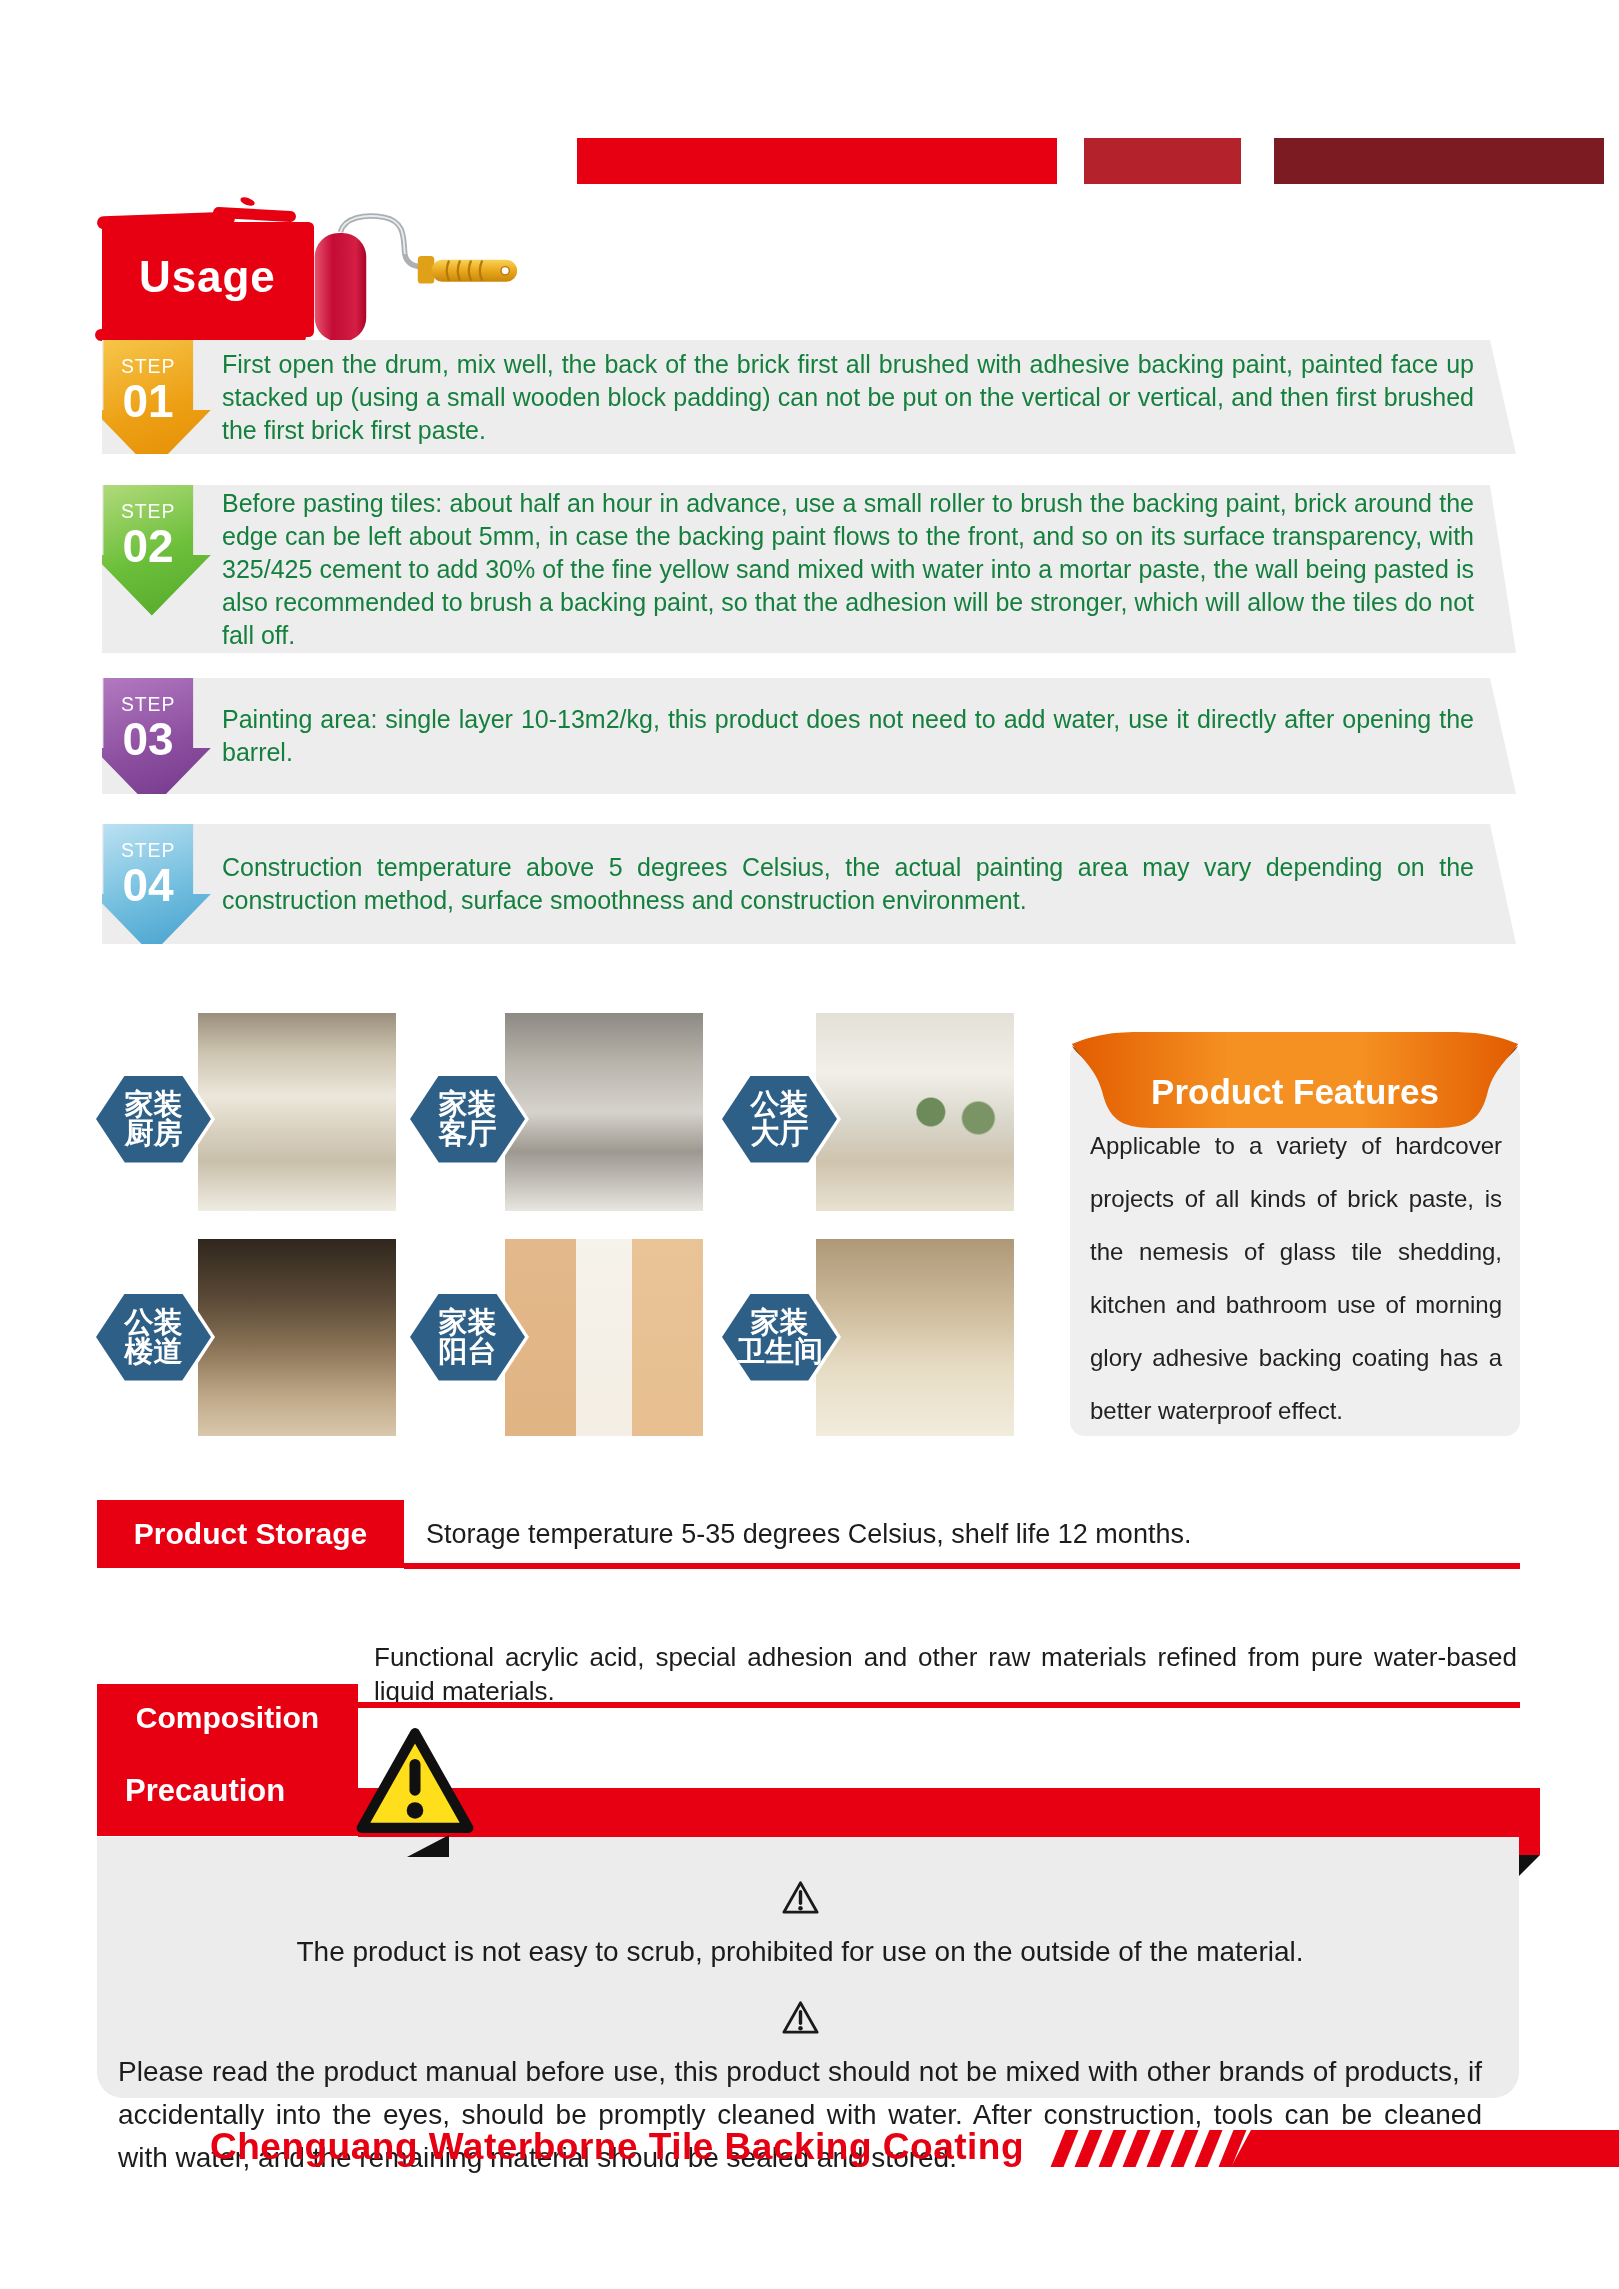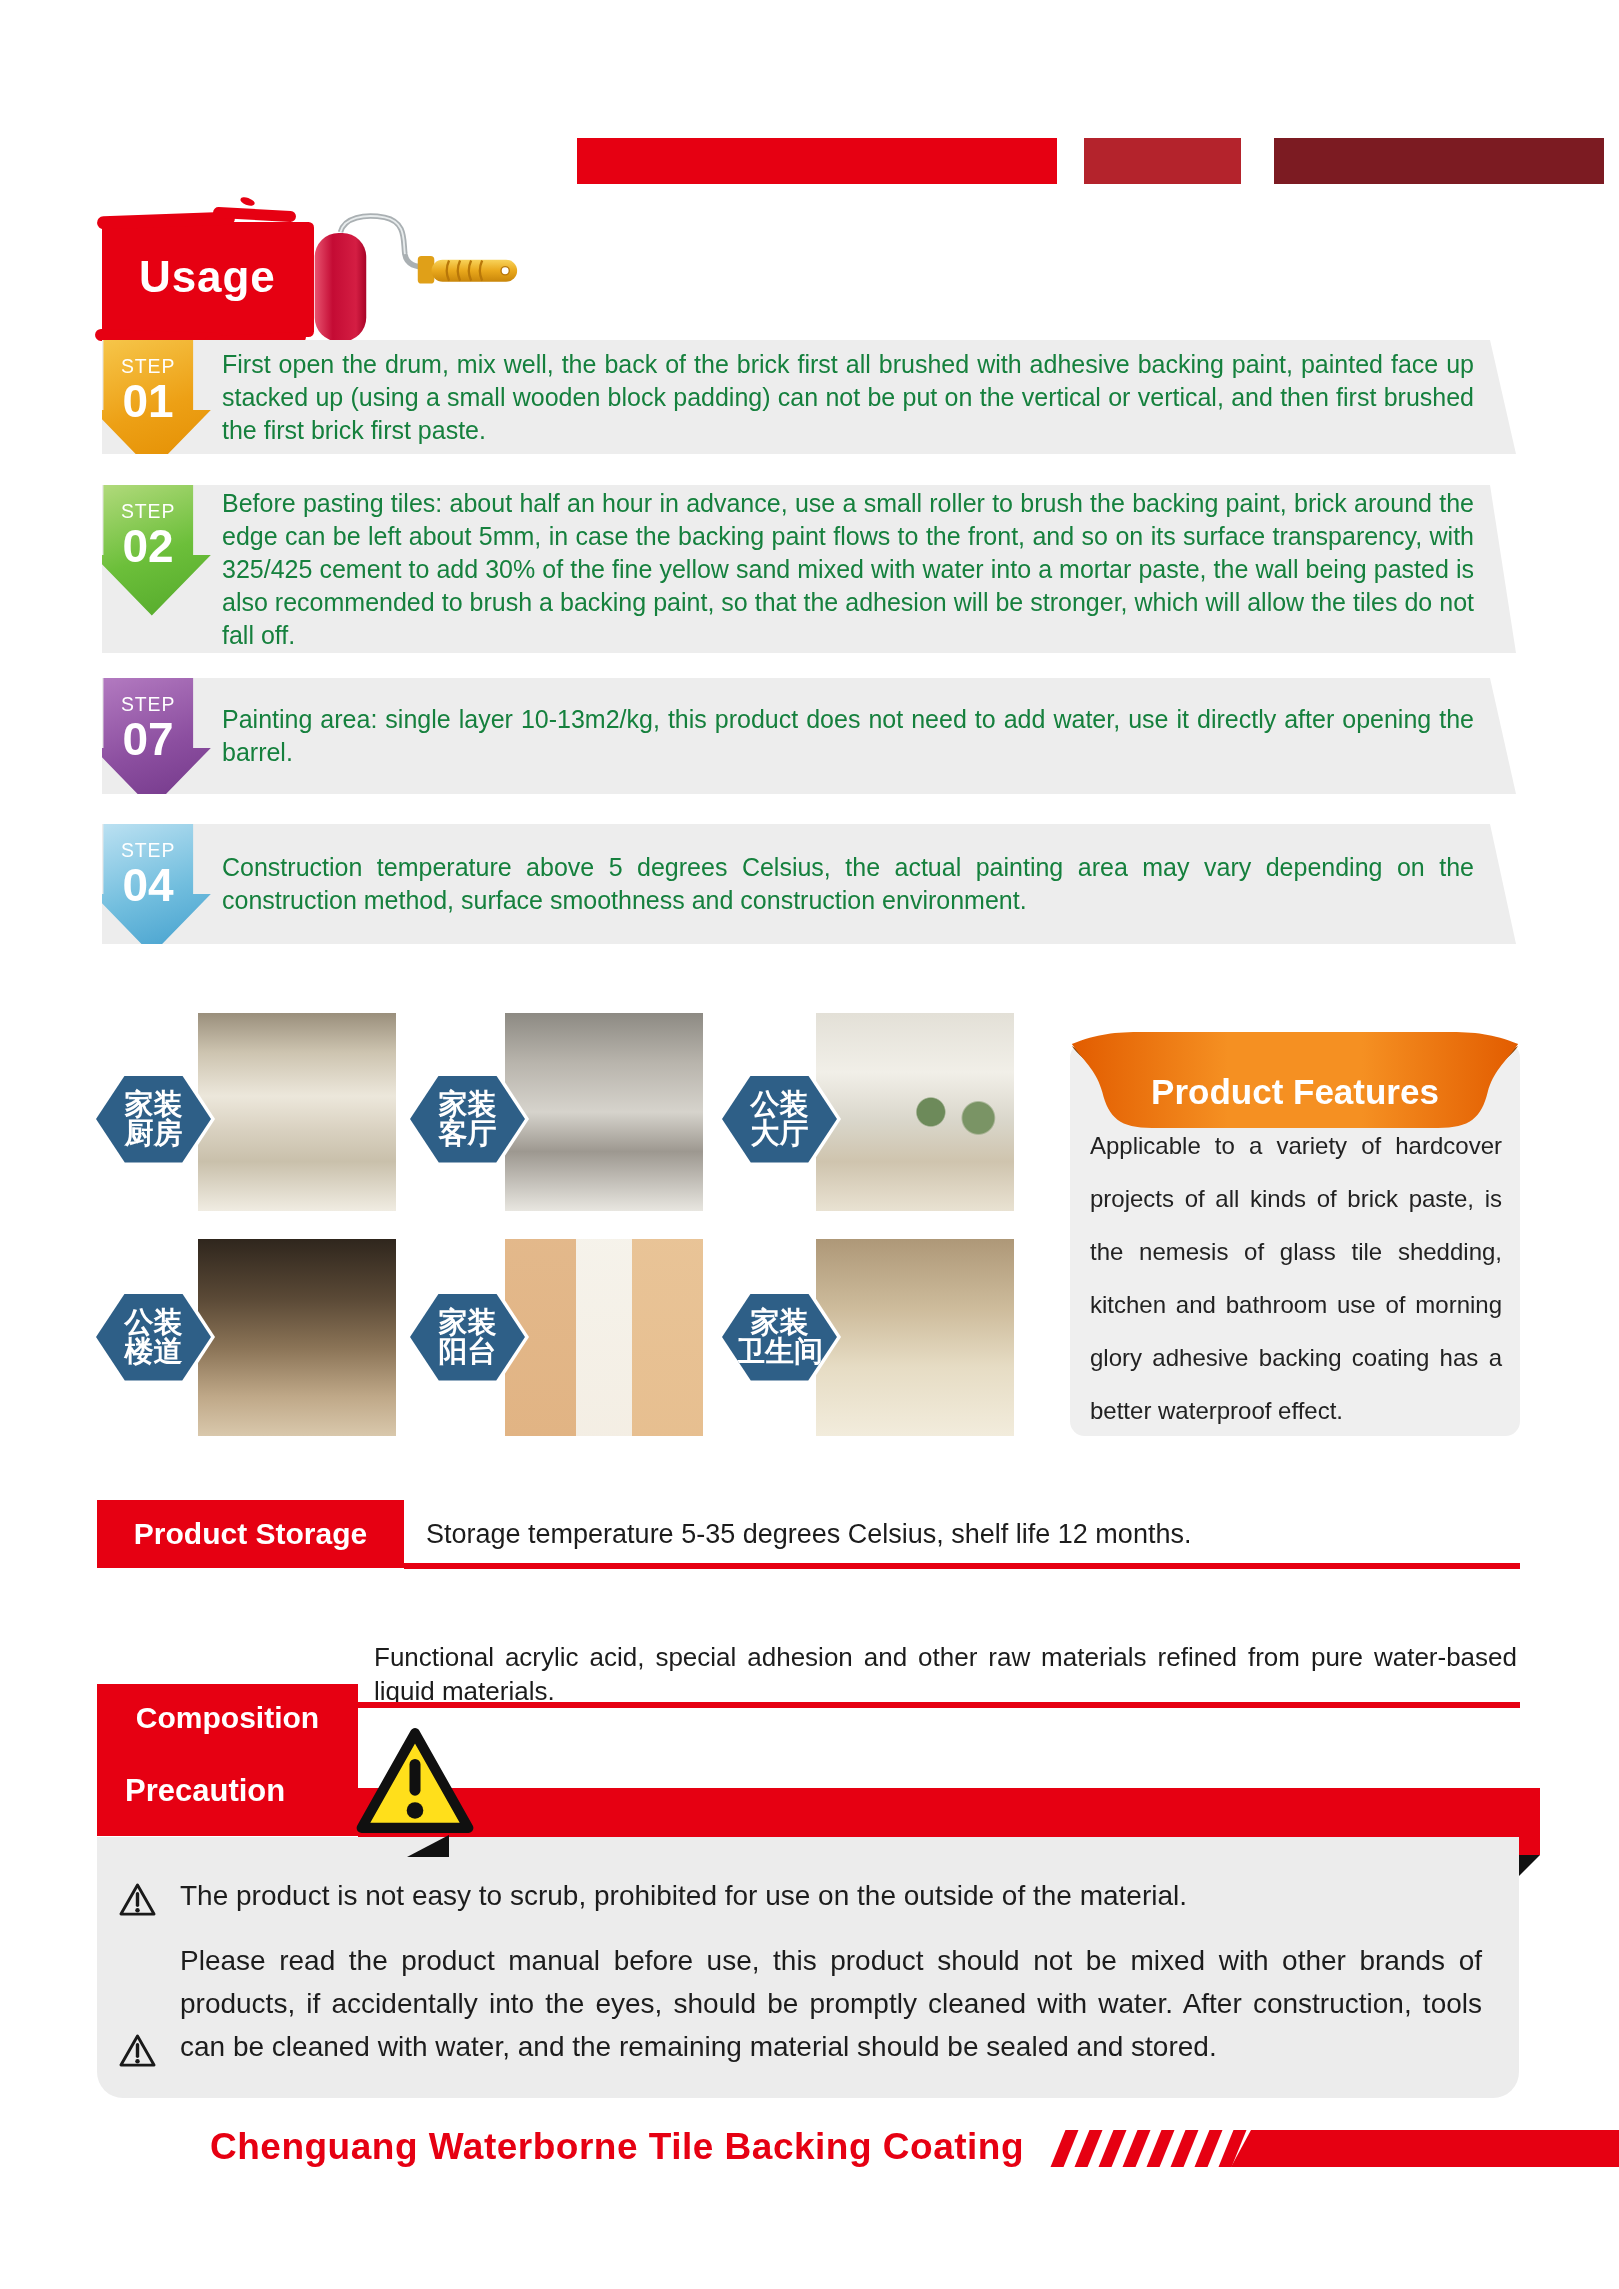--- a/index.html
+++ b/index.html
@@ -98,21 +98,21 @@
                       justify-content:flex-start; padding-left:28px; }
   .precaution-bar { position:absolute; left:358px; top:1788px; width:1182px; height:67px; background:#e60012; }
   .precaution-fold-right { position:absolute; left:1519px; top:1855px; width:21px; height:21px;
                            background:#111; clip-path:polygon(0 0,100% 0,0 100%); }
   .precaution-fold-left { position:absolute; left:407px; top:1835px; width:42px; height:22px;
                           background:#111; clip-path:polygon(100% 0,100% 100%,0 100%); }
   .warning-big { position:absolute; left:353px; top:1724px; width:124px; height:114px; }
   .precaution-box { position:absolute; left:97px; top:1837px; width:1422px; height:261px;
                     background:#ececec; border-radius:0 0 26px 26px; }
   .warnlist { position:absolute; left:118px; top:1874px; width:1364px; }
-  .warnitem { display:flex; gap:23px; align-items:flex-end; }
+  .warnitem { display:flex; gap:13px; align-items:center;flex-direction:column; }
   .warnitem + .warnitem { margin-top:22px; }
   .warnicon { flex:0 0 39px; width:39px; height:35px; margin-top:3.7px; }
   .warntext { flex:1; font-size:28px; line-height:43px; color:#1c1c1c; text-align:justify; }
 
   
   .footer-title { position:absolute; left:210px; top:2126px; font-size:37px; font-weight:bold;
                   color:#e60012; letter-spacing:0.5px; }
   .footer-slashes { position:absolute; left:1058px; top:2130px; height:37px; display:flex; }
   .slash { width:13px; height:37px; background:#e60012; transform:skewX(-22deg); margin-right:11px; }
   .footer-bar { position:absolute; left:1231px; top:2130px; width:389px; height:37px; background:#e60012;
@@ -172,21 +172,21 @@
     <div class="badge b2g">
       <div class="badge-label">STEP</div>
       <div class="badge-num">02</div>
     </div>
     <p class="steptext">Before pasting tiles: about half an hour in advance, use a small roller to brush the backing paint, brick around the edge can be left about 5mm, in case the backing paint flows to the front, and so on its surface transparency, with 325/425 cement to add 30% of the fine yellow sand mixed with water into a mortar paste, the wall being pasted is also recommended to brush a backing paint, so that the adhesion will be stronger, which will allow the tiles do not fall off.</p>
   </section>
 
   <section class="stepbox s3">
     <div class="badge b3g">
       <div class="badge-label">STEP</div>
-      <div class="badge-num">07</div>
+      <div class="badge-num">03</div>
     </div>
     <p class="steptext">Painting area: single layer 10-13m2/kg, this product does not need to add water, use it directly after opening the barrel.</p>
   </section>
 
   <section class="stepbox s4">
     <div class="badge b4g">
       <div class="badge-label">STEP</div>
       <div class="badge-num">04</div>
     </div>
     <p class="steptext">Construction temperature above 5 degrees Celsius, the actual painting area may vary depending on the construction method, surface smoothness and construction environment.</p>

